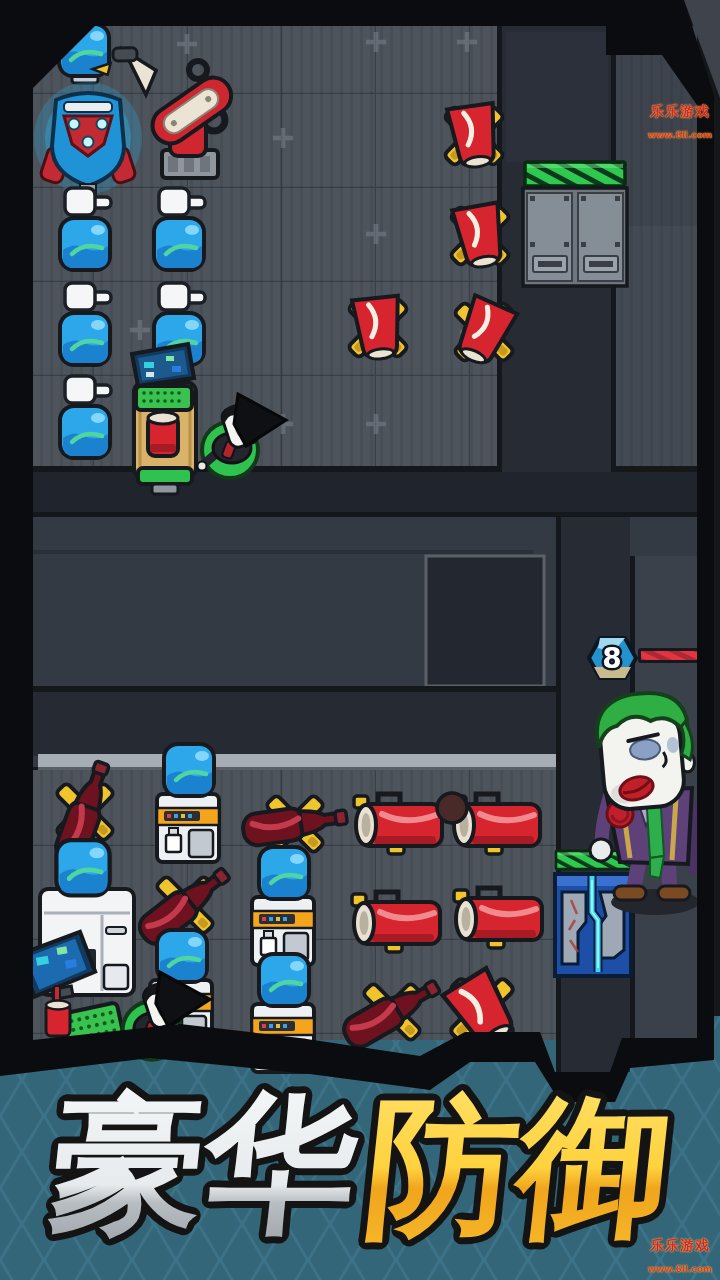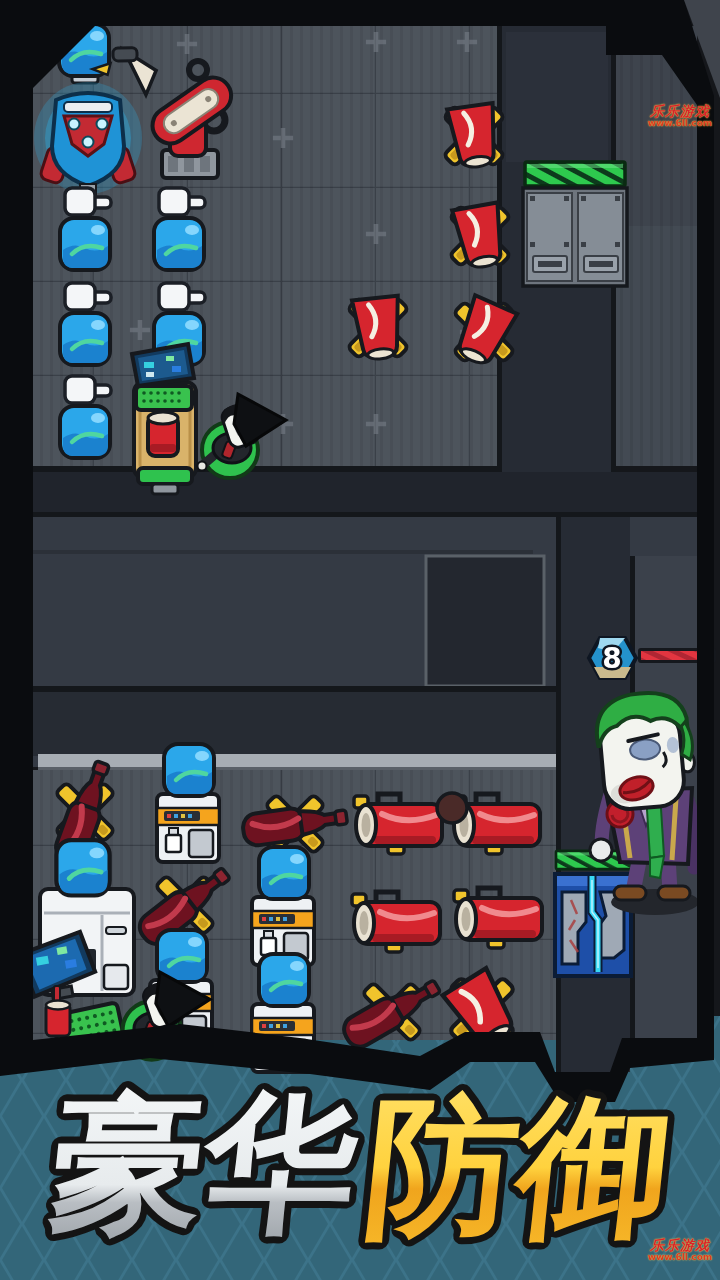--- a/index.html
+++ b/index.html
@@ -2,22 +2,22 @@
 <html><head>
 <meta charset="utf-8">
 <style>
   html,body{margin:0;padding:0;background:#000;}
   #stage{position:relative;width:720px;height:1280px;overflow:hidden;background:#0a0c0f;
          font-family:"DejaVu Sans","Liberation Sans",sans-serif;}
   #scene-svg{position:absolute;left:0;top:0;}
   .wm{position:absolute;right:1px;width:78px;text-align:center;color:#d5232a;
       font-weight:bold;line-height:1.05;z-index:10;
       text-shadow:0 0 2px rgba(255,190,60,.85),0 0 1px rgba(255,230,120,.9);}
-  .wm .brand{font-size:14px;letter-spacing:1px;font-style:italic;}
-  .wm .url{font-size:9px;color:#d83a22;}
+  .wm .brand{font-size:14px;letter-spacing:1px;}
+  .wm .url{font-size:9px;color:#d83a22;margin-top:12px;}
   #wm-top{top:104px;}
   #wm-bottom{top:1238px;}
 </style>
 </head>
 <body>
 
 <div id="stage">
 
 <svg id="scene-svg" width="720" height="1280" viewBox="0 0 720 1280">
   <defs>

